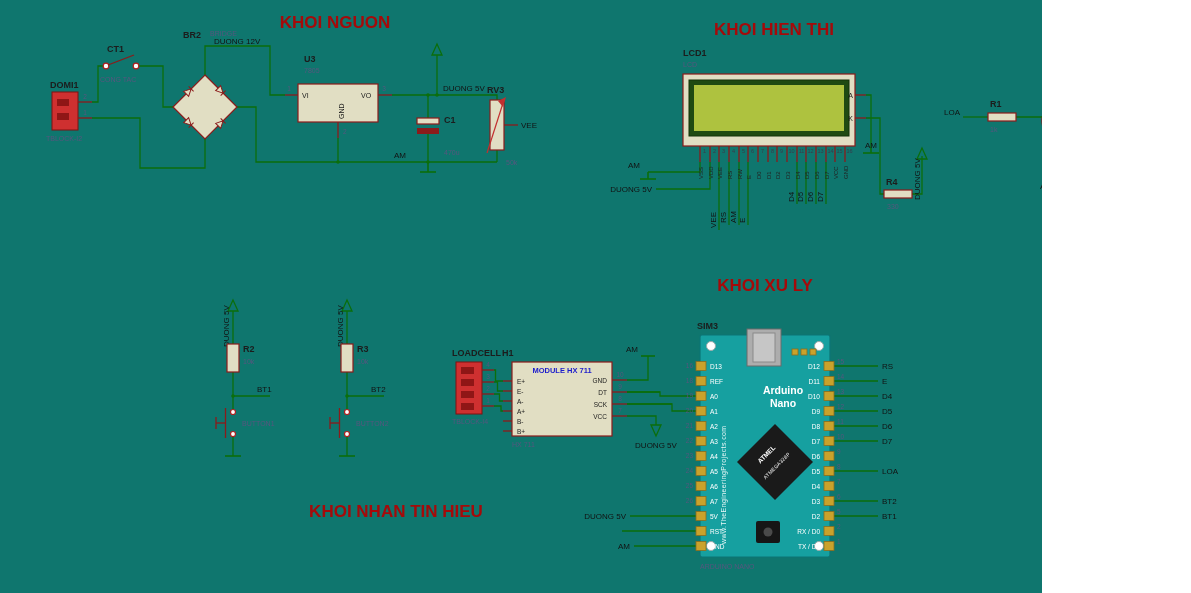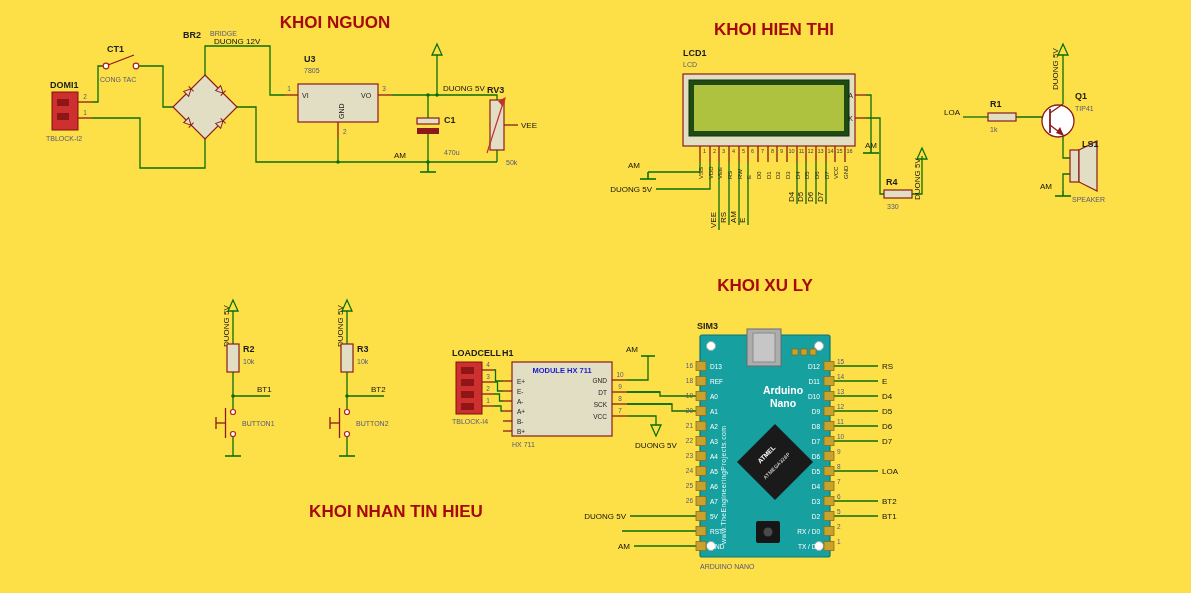--- a/index.html
+++ b/index.html
@@ -1,16 +1,16 @@
 <!DOCTYPE html>
 <html><head>
 <meta charset="utf-8">
 <style>
   html,body{margin:0;padding:0;background:#fff;}
-  .stage{position:relative;width:1191px;height:593px;background:#fde047;overflow:hidden;}
+  .stage{position:relative;width:1042px;height:593px;background:#0f766e;overflow:hidden;}
   svg text{font-family:"Liberation Sans","DejaVu Sans",sans-serif;}
   .title{font-size:17px;font-weight:bold;fill:#A50A0A;}
   .ref{font-size:9px;font-weight:bold;fill:#1c1c1c;}
   .val{font-size:7px;fill:#56567E;}
   .net{font-size:8px;fill:#121212;}
   .num{font-size:6.5px;fill:#56567E;}
   .pname{font-size:7px;fill:#1a1a1a;}
   .lcdn{font-size:5.5px;fill:#3a3a4a;}
   .lcdp{font-size:6px;fill:#222;}
   .hxp{font-size:6.5px;fill:#1a1a1a;}

